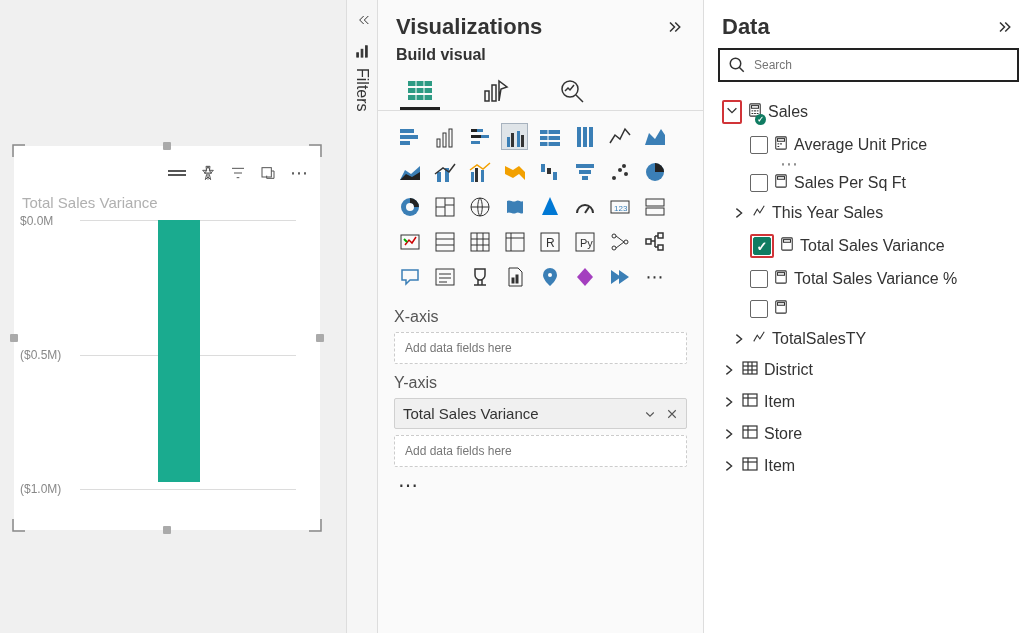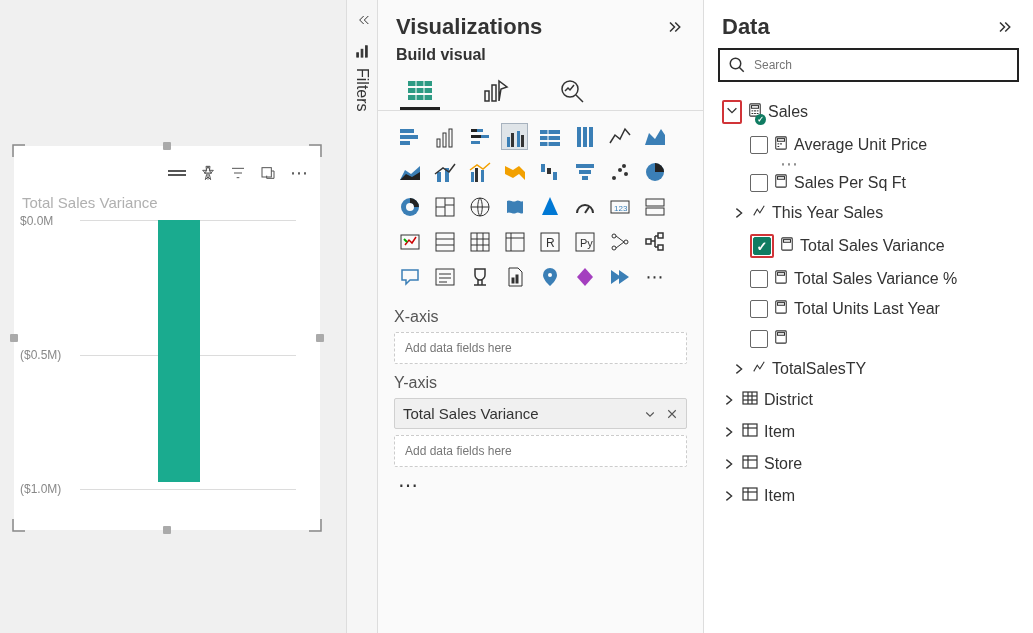--- a/index.html
+++ b/index.html
@@ -541,28 +541,20 @@
 
     <div class="tree-row indent-1">
       <span class="checkbox"></span>
       <span class="calc-icon"><svg viewBox="0 0 16 16">
             <rect x="2" y="1" width="12" height="14" rx="1"></rect>
             <rect x="4" y="3" width="8" height="3"></rect>
           </svg></span>
       <span class="lbl">Total Sales Variance %</span>
     </div>
 
-    <div class="tree-row indent-1">
-      <span class="checkbox"></span>
-      <span class="calc-icon"><svg viewBox="0 0 16 16">
-            <rect x="2" y="1" width="12" height="14" rx="1"></rect>
-            <rect x="4" y="3" width="8" height="3"></rect>
-          </svg></span>
-      <span class="lbl">Total Units Last Year</span>
-    </div>
 
     <div class="tree-row indent-1">
       <span class="checkbox"></span>
       <span class="calc-icon"><svg viewBox="0 0 16 16">
             <rect x="2" y="1" width="12" height="14" rx="1"></rect>
             <rect x="4" y="3" width="8" height="3"></rect>
           </svg></span>
     </div>
 
     <div class="tree-row" style="padding-left:14px">

